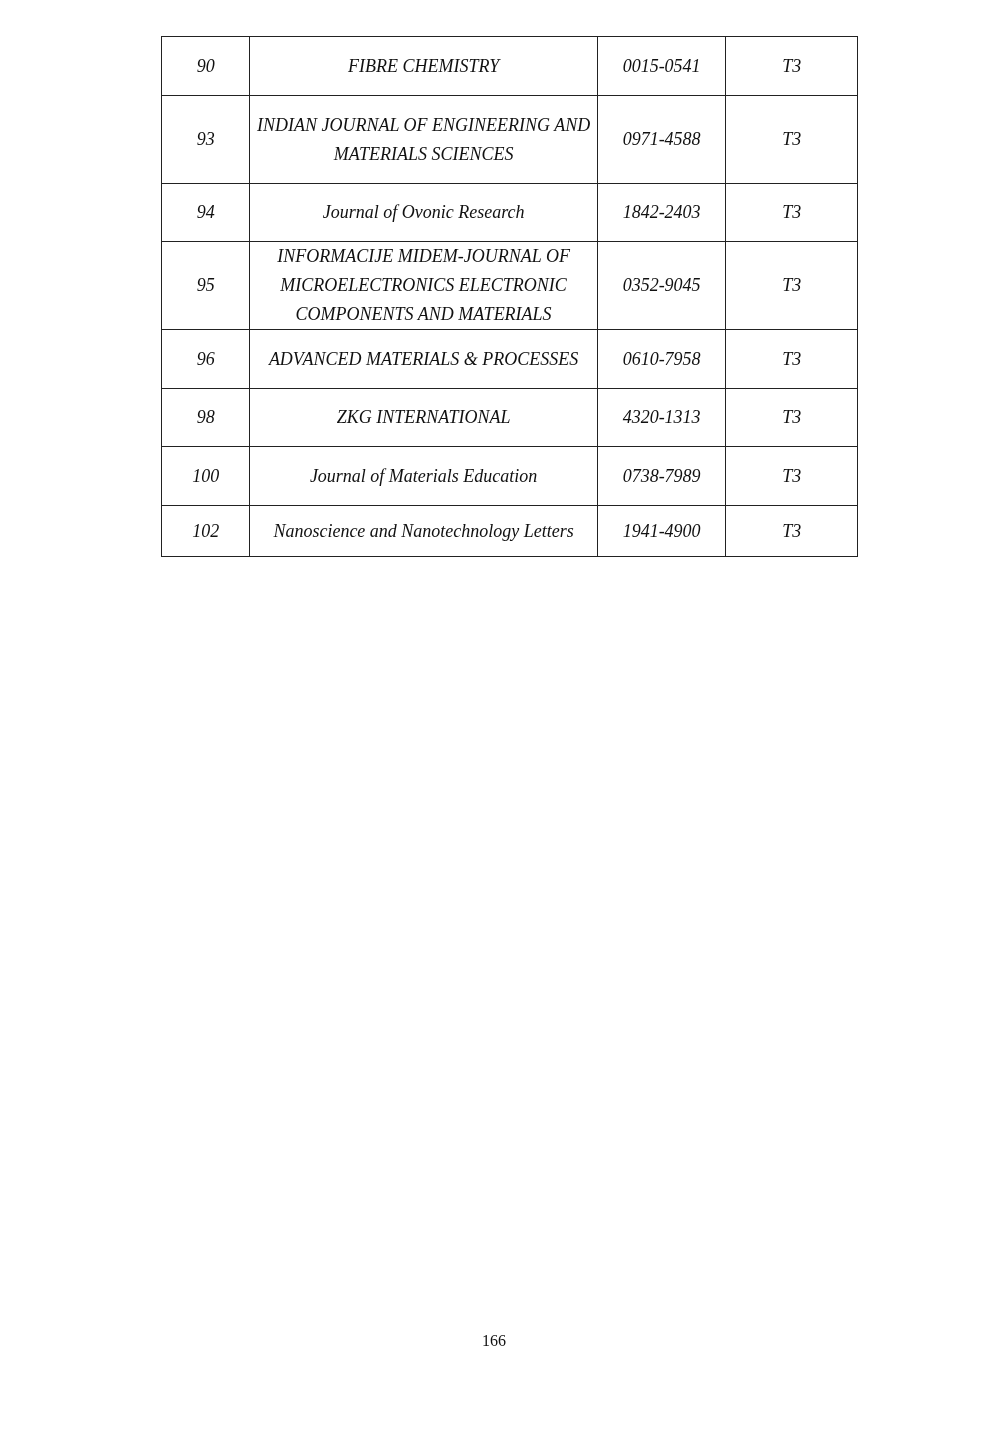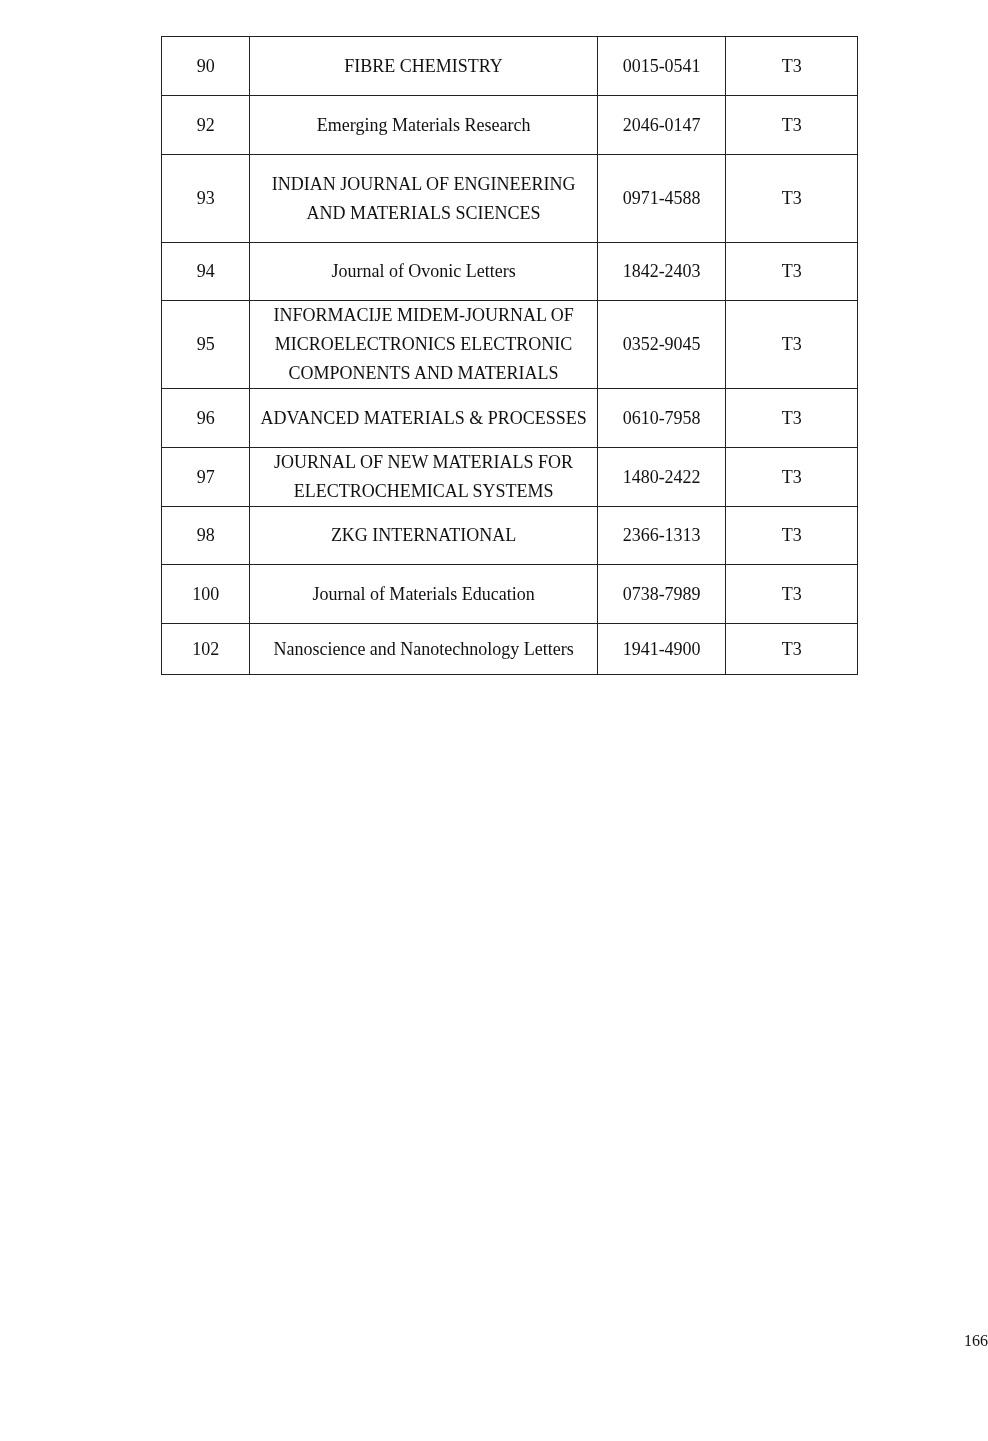--- a/index.html
+++ b/index.html
@@ -23,31 +23,32 @@
       border-collapse: collapse;
       table-layout: fixed;
     }
     .journal-table td {
       border: 1px solid #222222;
       text-align: center;
       vertical-align: middle;
       font-size: 18px;
       line-height: 29px;
       padding: 0 6px;
+      font-style: italic;
     }
     .col-no { width: 88px; }
     .col-title { width: 346px; }
     .col-issn { width: 128px; }
     .col-tier { width: 131px; }
     .page-number {
       position: absolute;
       left: 0;
       width: 988px;
       top: 1332px;
-      text-align: right;
+      text-align: center;
       font-size: 16px;
     }
   </style>
 </head>
 <body>
 
 <table class="journal-table">
   <colgroup>
     <col class="col-no">
     <col class="col-title">
@@ -55,60 +56,48 @@
     <col class="col-tier">
   </colgroup>
   <tbody id="table-body">
 
     <tr style="height: 59px;">
       <td>90</td>
       <td>FIBRE CHEMISTRY</td>
       <td>0015-0541</td>
       <td>T3</td>
     </tr>
-    <tr style="height: 59px;">
-      <td>92</td>
-      <td>Emerging Materials Research</td>
-      <td>2046-0147</td>
-      <td>T3</td>
-    </tr>
     <tr style="height: 88px;">
       <td>93</td>
       <td>INDIAN JOURNAL OF ENGINEERING AND MATERIALS SCIENCES</td>
       <td>0971-4588</td>
       <td>T3</td>
     </tr>
     <tr style="height: 58px;">
       <td>94</td>
-      <td>Journal of Ovonic Letters</td>
+      <td>Journal of Ovonic Research</td>
       <td>1842-2403</td>
       <td>T3</td>
     </tr>
     <tr style="height: 88px;">
       <td>95</td>
       <td>INFORMACIJE MIDEM-JOURNAL OF MICROELECTRONICS ELECTRONIC COMPONENTS AND MATERIALS</td>
       <td>0352-9045</td>
       <td>T3</td>
     </tr>
     <tr style="height: 59px;">
       <td>96</td>
       <td>ADVANCED MATERIALS &amp; PROCESSES</td>
       <td>0610-7958</td>
       <td>T3</td>
     </tr>
-    <tr style="height: 59px;">
-      <td>97</td>
-      <td>JOURNAL OF NEW MATERIALS FOR ELECTROCHEMICAL SYSTEMS</td>
-      <td>1480-2422</td>
-      <td>T3</td>
-    </tr>
     <tr style="height: 58px;">
       <td>98</td>
       <td>ZKG INTERNATIONAL</td>
-      <td>2366-1313</td>
+      <td>4320-1313</td>
       <td>T3</td>
     </tr>
     <tr style="height: 59px;">
       <td>100</td>
       <td>Journal of Materials Education</td>
       <td>0738-7989</td>
       <td>T3</td>
     </tr>
     <tr style="height: 51px;">
       <td>102</td>

